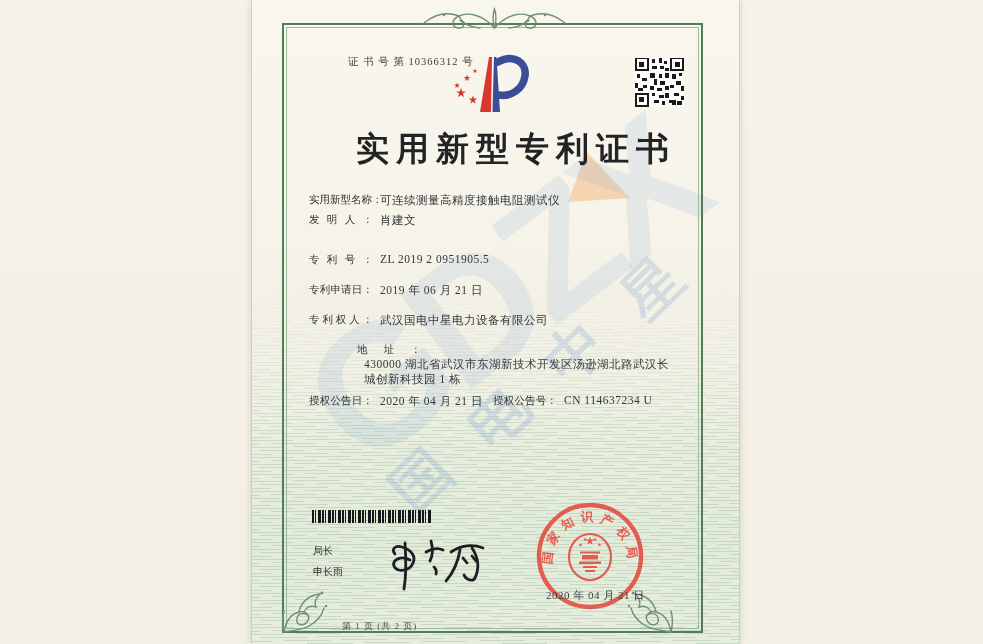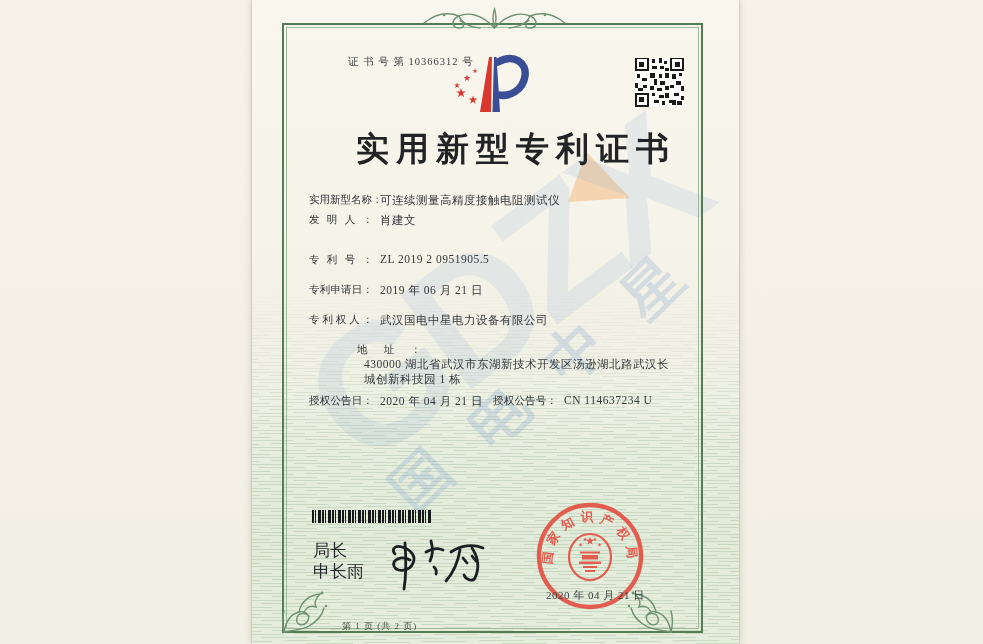--- a/index.html
+++ b/index.html
@@ -91,21 +91,21 @@
   .barcode{
     position:absolute;left:60px;top:510px;width:119px;height:13px;
     background:repeating-linear-gradient(90deg,
       #16181a 0 1.6px, rgba(0,0,0,0) 1.6px 3px,
       #16181a 3px 3.8px, rgba(0,0,0,0) 3.8px 6.4px,
       #16181a 6.4px 8.6px, rgba(0,0,0,0) 8.6px 10px);
   }
   .officer{
     position:absolute;left:61px;top:540px;
     font-family:"Liberation Sans","DejaVu Sans",sans-serif;
-    font-size:17px;color:#26292c;line-height:21px;font-weight:500;
+    font-size:10px;color:#26292c;line-height:21px;font-weight:500;
   }
   .signature{position:absolute;left:113px;top:505px;width:160px;height:100px;}
   .seal{position:absolute;left:283px;top:498px;width:114px;height:118px;}
   .seal-date{
     position:absolute;left:294px;top:588px;font-size:11px;letter-spacing:.5px;
     color:#3c4145;white-space:nowrap;
   }
   .footer{
     position:absolute;left:90px;top:620px;width:240px;text-align:left;
     font-size:9px;color:#4a4f46;letter-spacing:1px;

